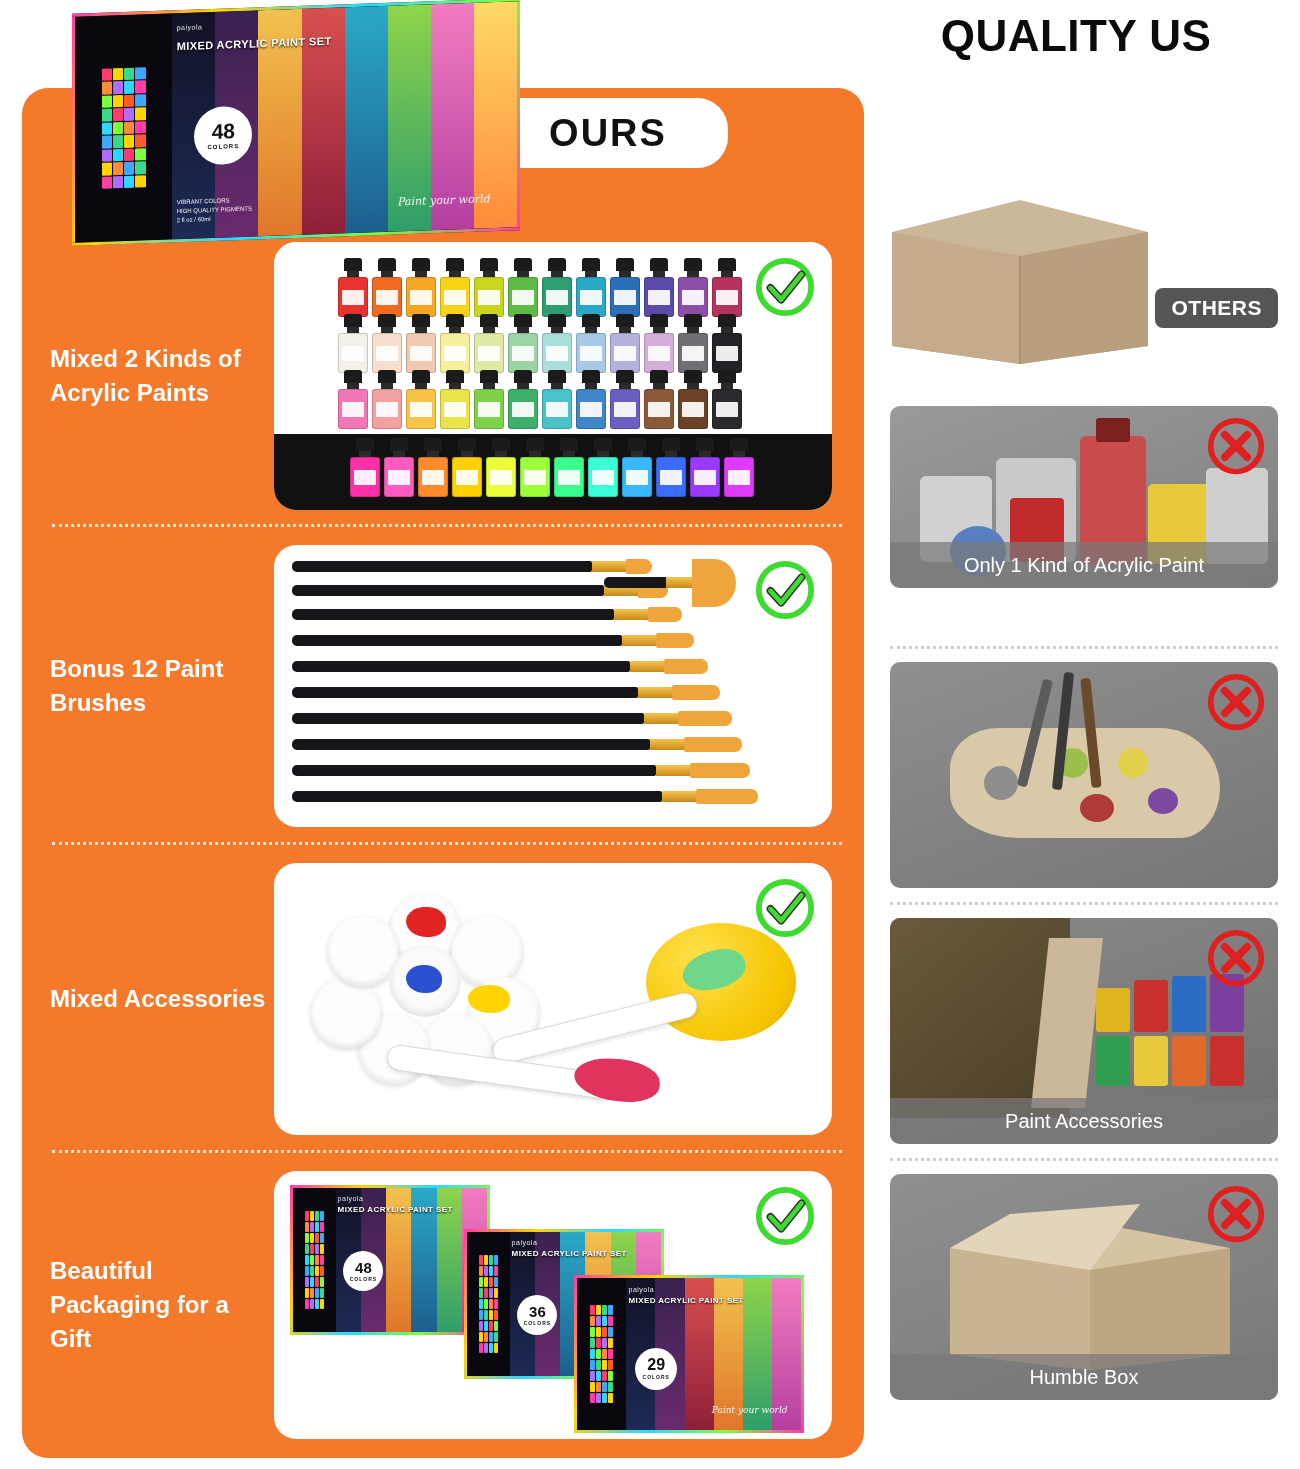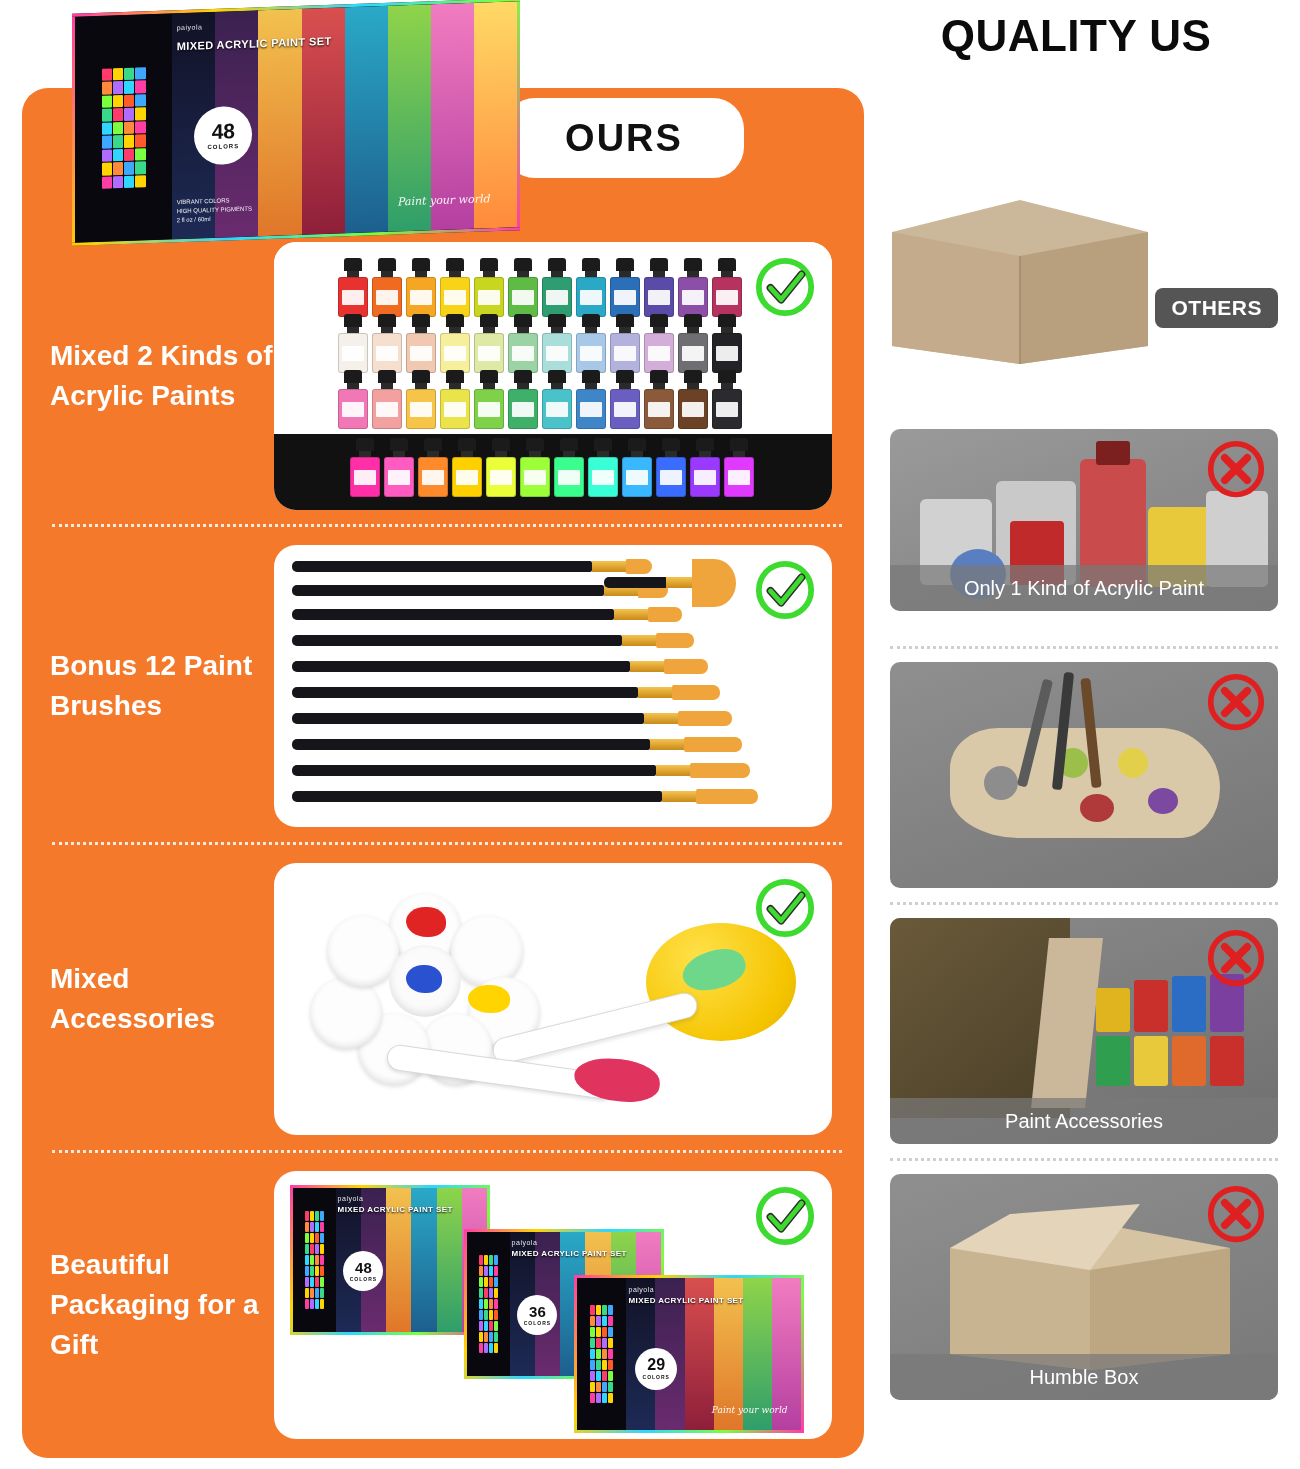--- a/index.html
+++ b/index.html
@@ -14,22 +14,22 @@
   
   #ours-panel {
     position: absolute;
     left: 22px; top: 88px;
     width: 842px; height: 1370px;
     background: #f4792b;
     border-radius: 26px;
   }
   #ours-tab {
     position: absolute;
-    left: 504px; top: 98px;
-    width: 240px; height: 80px;
+    left: 488px; top: 98px;
+    width: 240px; height: 70px;
     background: #ffffff;
     border-radius: 31px;
     display: flex; align-items: center; justify-content: center;
     z-index: 8;
   }
   #ours-tab span {
     font-size: 38px; font-weight: bold; letter-spacing: 2px; color: #111;
   }
 
   
@@ -93,21 +93,21 @@
     position: absolute;
     left: 22px;
     width: 842px;
     display: flex;
     align-items: center;
   }
   .row-label {
     width: 252px;
     padding-left: 28px;
     color: #fff;
-    font-size: 28px;
+    font-size: 24px;
     font-weight: bold;
     line-height: 1.42;
   }
   .row-card {
     position: relative;
     width: 558px;
     background: #fff;
     border-radius: 22px;
     overflow: hidden;
   }
@@ -812,21 +812,21 @@
     <polygon points="0,36 128,4 256,36 256,150 128,168 0,150" fill="#cbb79a"></polygon>
     <polygon points="0,36 128,60 128,168 0,150" fill="#c3ab8c"></polygon>
     <polygon points="128,60 256,36 256,150 128,168" fill="#b89f7e"></polygon>
     <line x1="128" y1="60" x2="128" y2="168" stroke="#a6906f" stroke-width="2"></line>
   </svg>
 </div>
 <div id="others-tab">
   <span>OTHERS</span>
 </div>
 
-<div class="ocard" style="top:429px;height:182px;background:linear-gradient(160deg,#9a9a9a,#7e7e7e);">
+<div class="ocard" style="top:406px;height:182px;background:linear-gradient(160deg,#9a9a9a,#7e7e7e);">
   <div style="position:absolute;left:30px;top:70px;width:72px;height:86px;background:#d8d8d8;border-radius:6px;opacity:.9"></div>
   <div style="position:absolute;left:106px;top:52px;width:80px;height:104px;background:#cfcfcf;border-radius:6px;opacity:.9"></div>
   <div style="position:absolute;left:120px;top:92px;width:54px;height:64px;background:#c02a2a;border-radius:4px"></div>
   <div style="position:absolute;left:190px;top:30px;width:66px;height:128px;background:#c94b4b;border-radius:6px"></div>
   <div style="position:absolute;left:206px;top:12px;width:34px;height:24px;background:#7b1f1f;border-radius:3px"></div>
   <div style="position:absolute;left:258px;top:78px;width:62px;height:80px;background:#e8c93c;border-radius:5px"></div>
   <div style="position:absolute;left:316px;top:62px;width:62px;height:96px;background:#cfcfcf;border-radius:5px"></div>
   <div style="position:absolute;left:60px;top:120px;width:56px;height:50px;background:#5a7fc0;border-radius:50%"></div>
   <div class="cap">Only 1 Kind of Acrylic Paint</div>
   <svg class="cross" viewBox="0 0 64 64">

